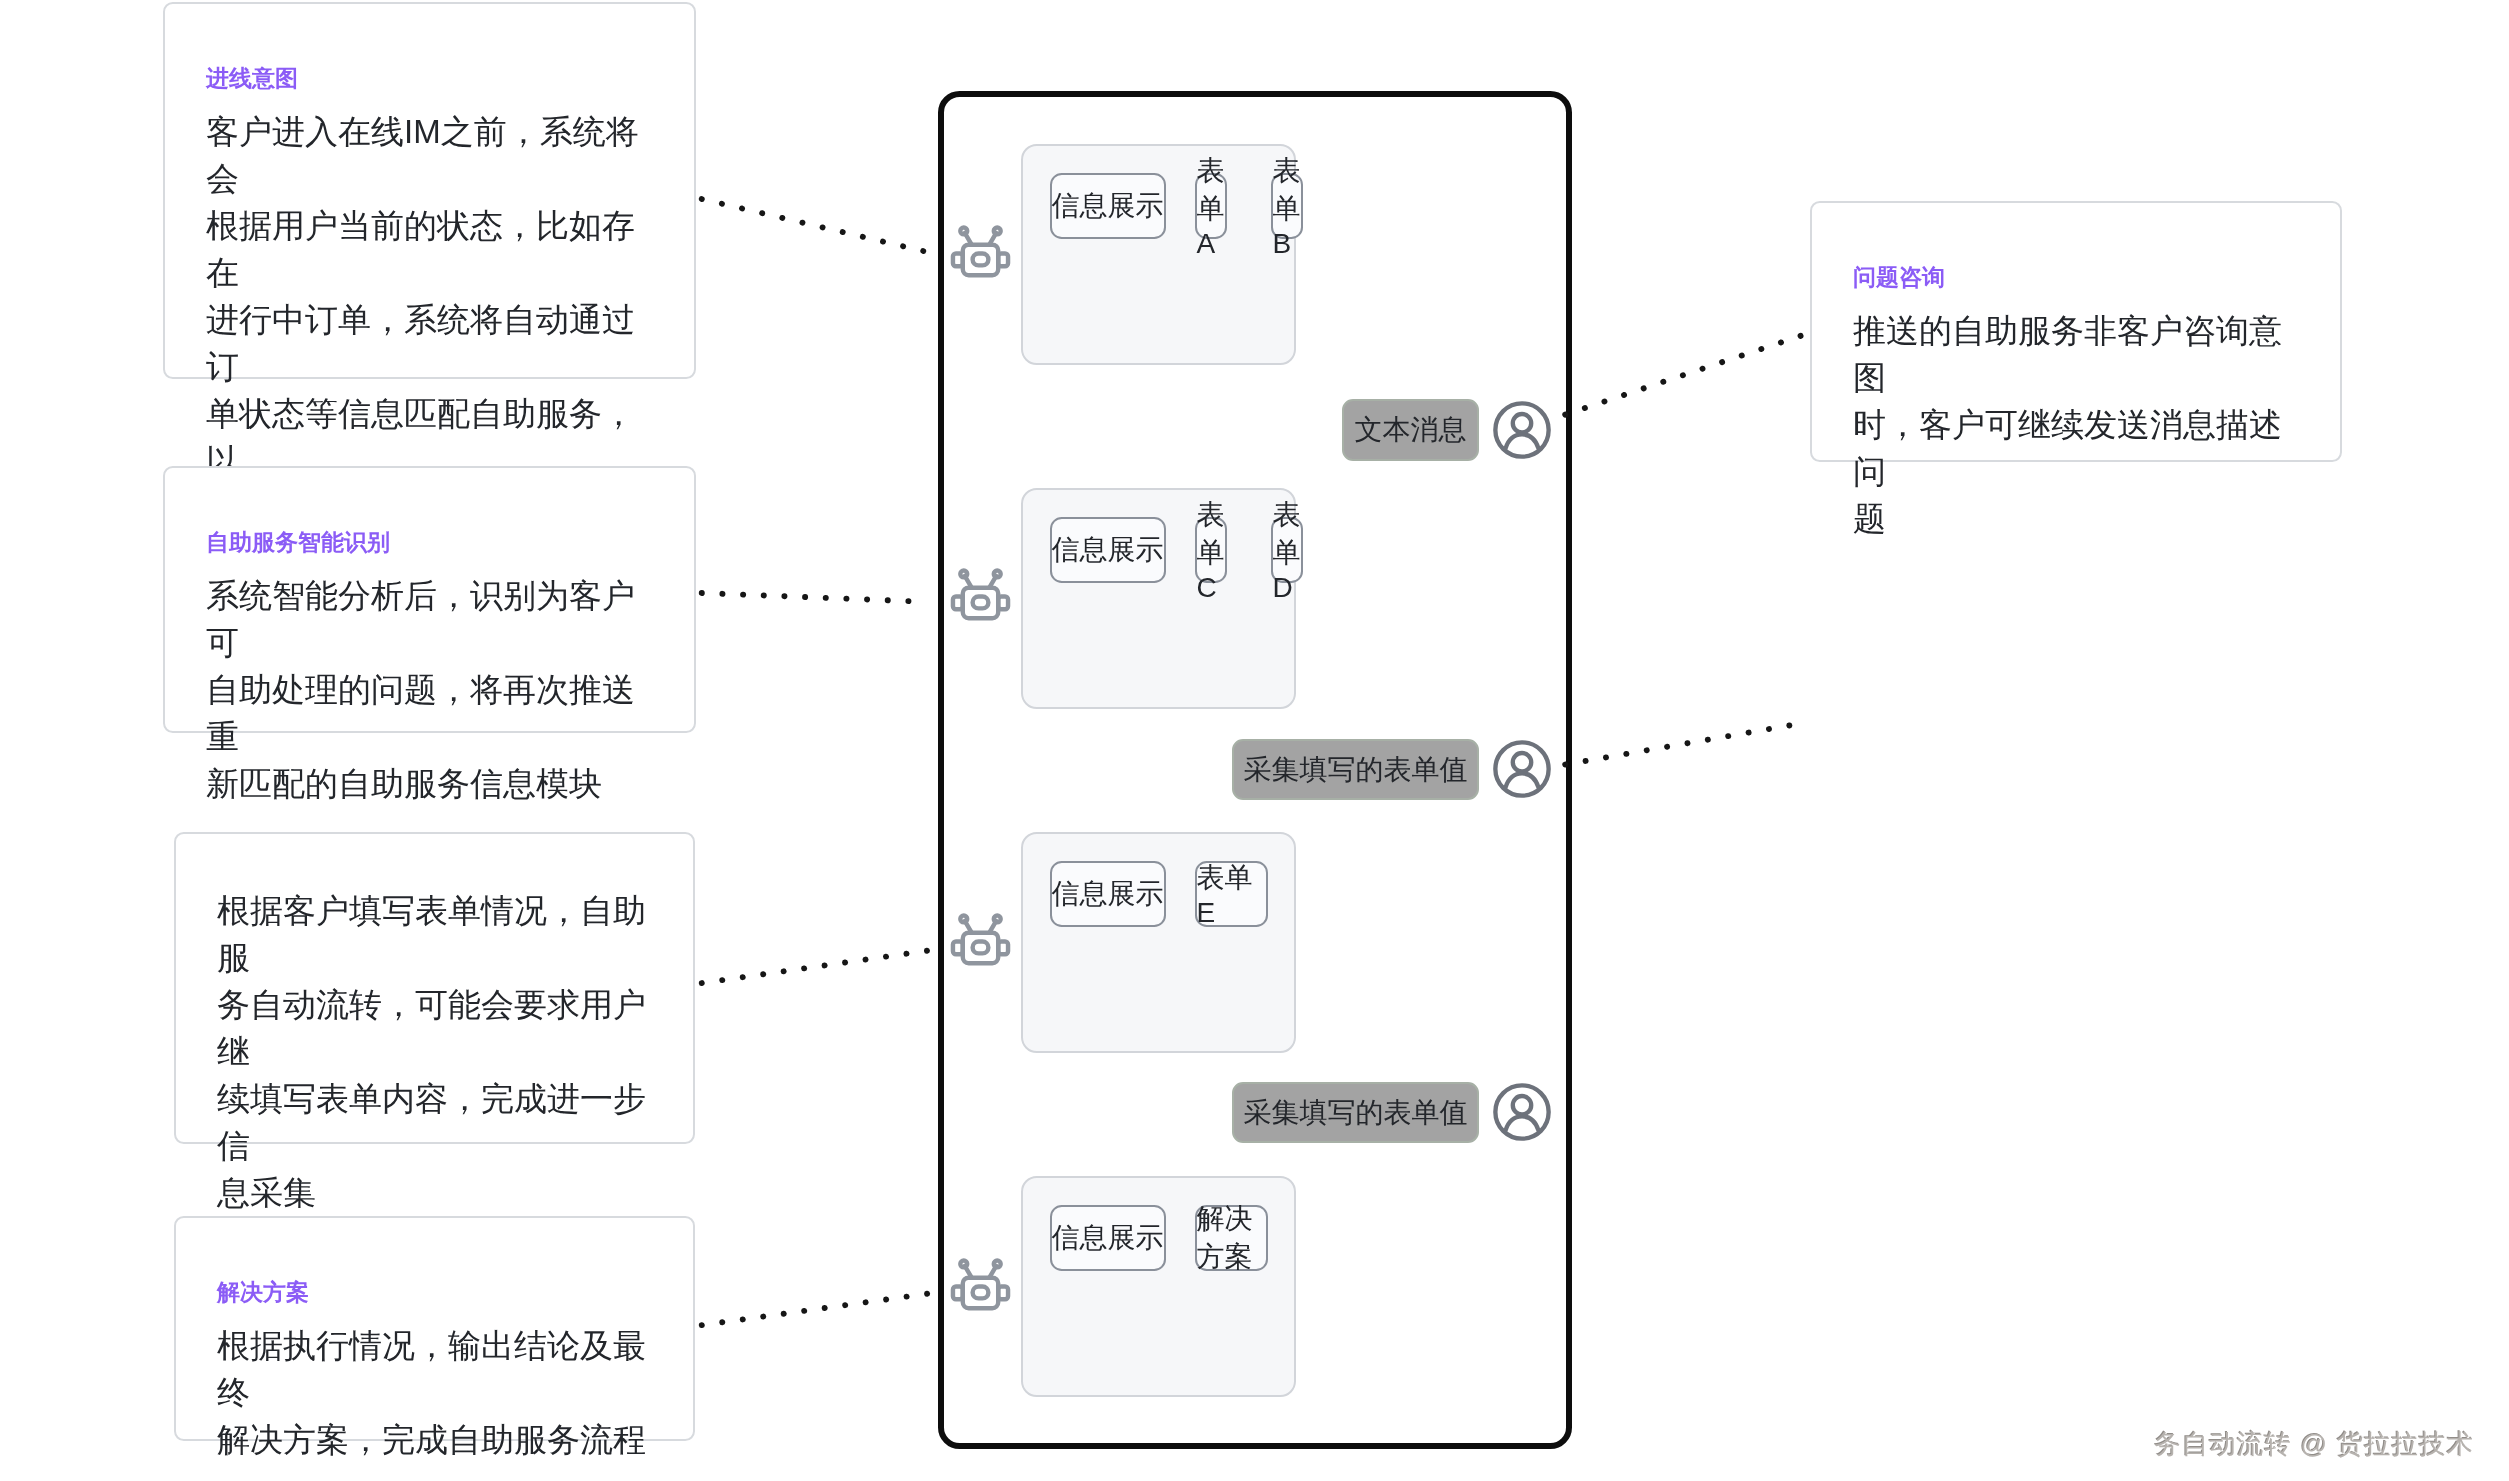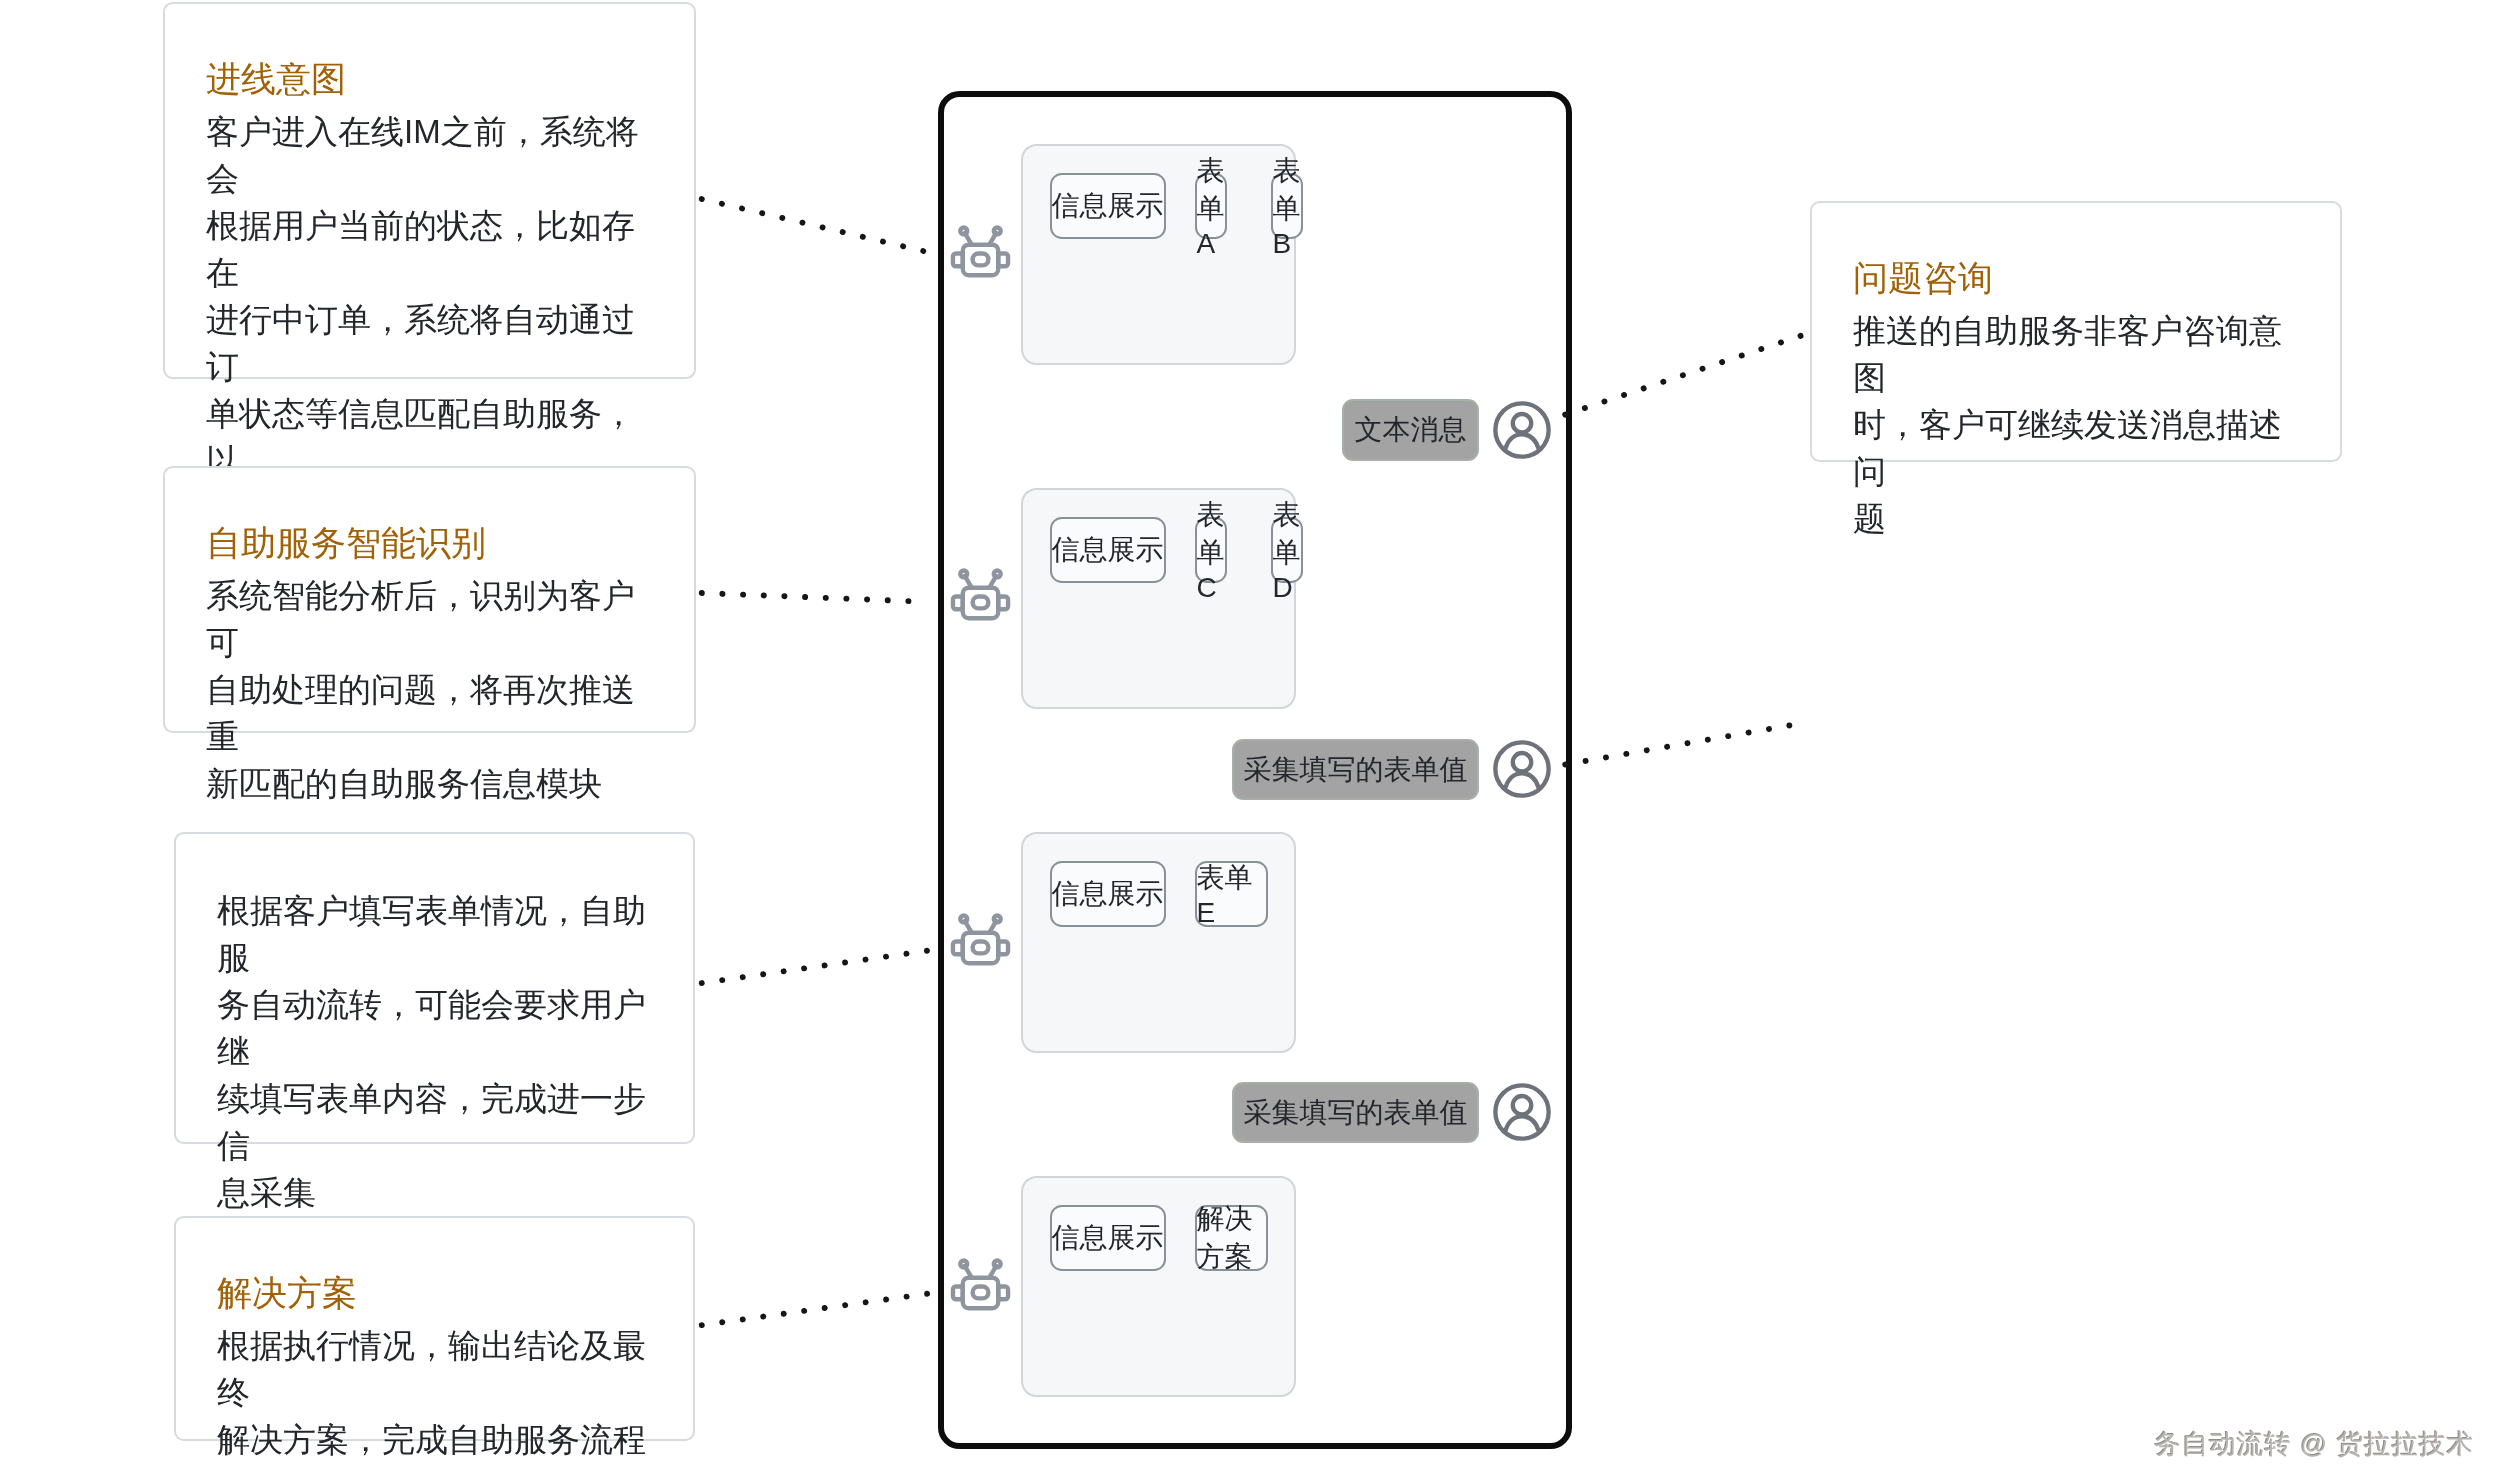--- a/index.html
+++ b/index.html
@@ -3,21 +3,21 @@
 <meta charset="utf-8">
 <style>
   html,body{margin:0;padding:0;background:#ffffff;}
   body{width:2509px;height:1482px;overflow:hidden;
        font-family:"Liberation Sans","DejaVu Sans",sans-serif;color:#1d2129;}
   .canvas{position:relative;width:2509px;height:1482px;background:#fff;}
 
   
   .note{position:absolute;background:#fff;border:2px solid #d7dade;border-radius:9.8px;
         box-sizing:border-box;padding:49px 41px 0 41px;}
-  .note-title{font-weight:normal;font-size:35px;line-height:51px;color:#a16207;}
+  .note-title{font-weight:bold;font-size:23px;line-height:51px;color:#8b5cf6;}
   .note-body{font-size:33px;line-height:47px;white-space:pre-line;color:#23262b;margin-top:4px;}
 
   
   .panel{position:absolute;left:938px;top:91px;width:634px;height:1358px;
          border:6.9px solid #0d0d0d;border-radius:21.6px;background:#fff;box-sizing:border-box;}
 
   
   .card{position:absolute;width:275px;height:221px;background:#f6f7f9;
         border:2px solid #d2d5da;border-radius:15.7px;box-sizing:border-box;
         padding:26.5px 26.5px;display:flex;flex-direction:row;gap:29px;}

